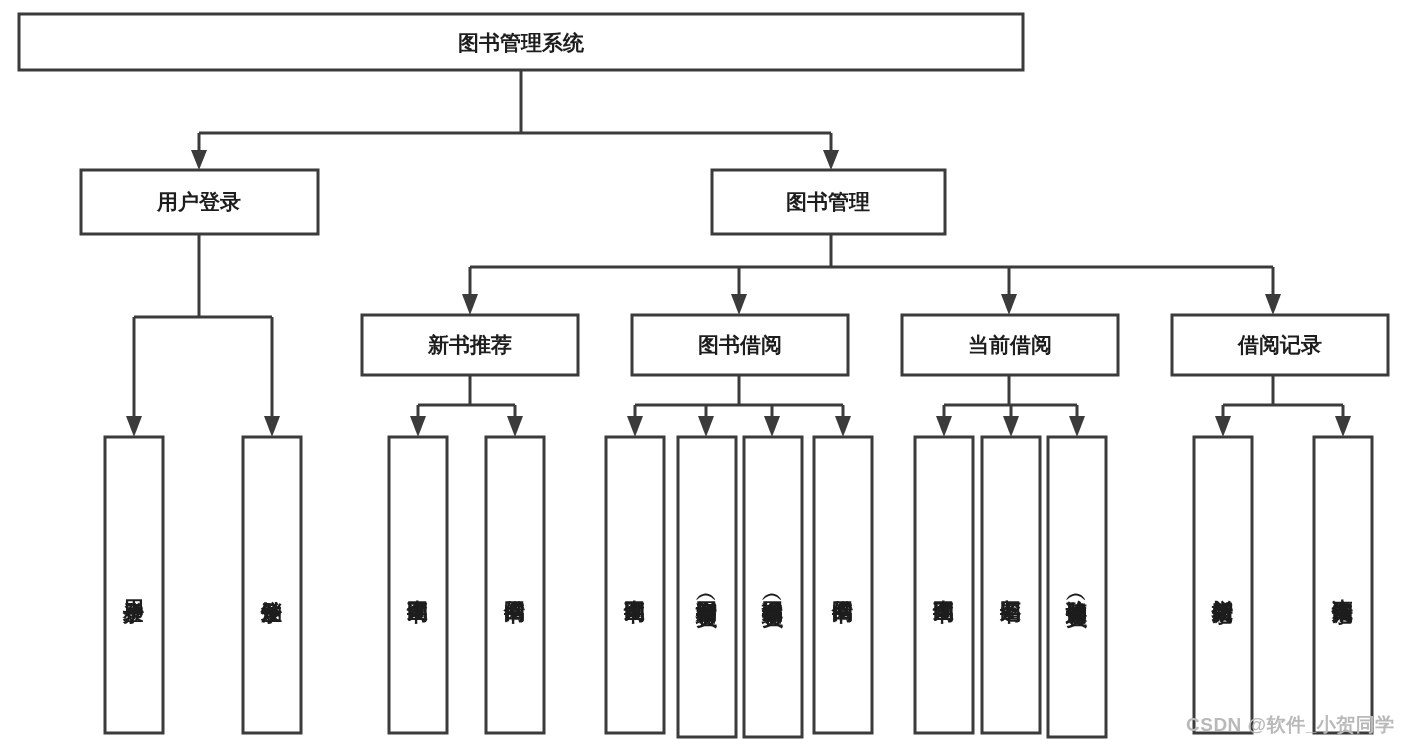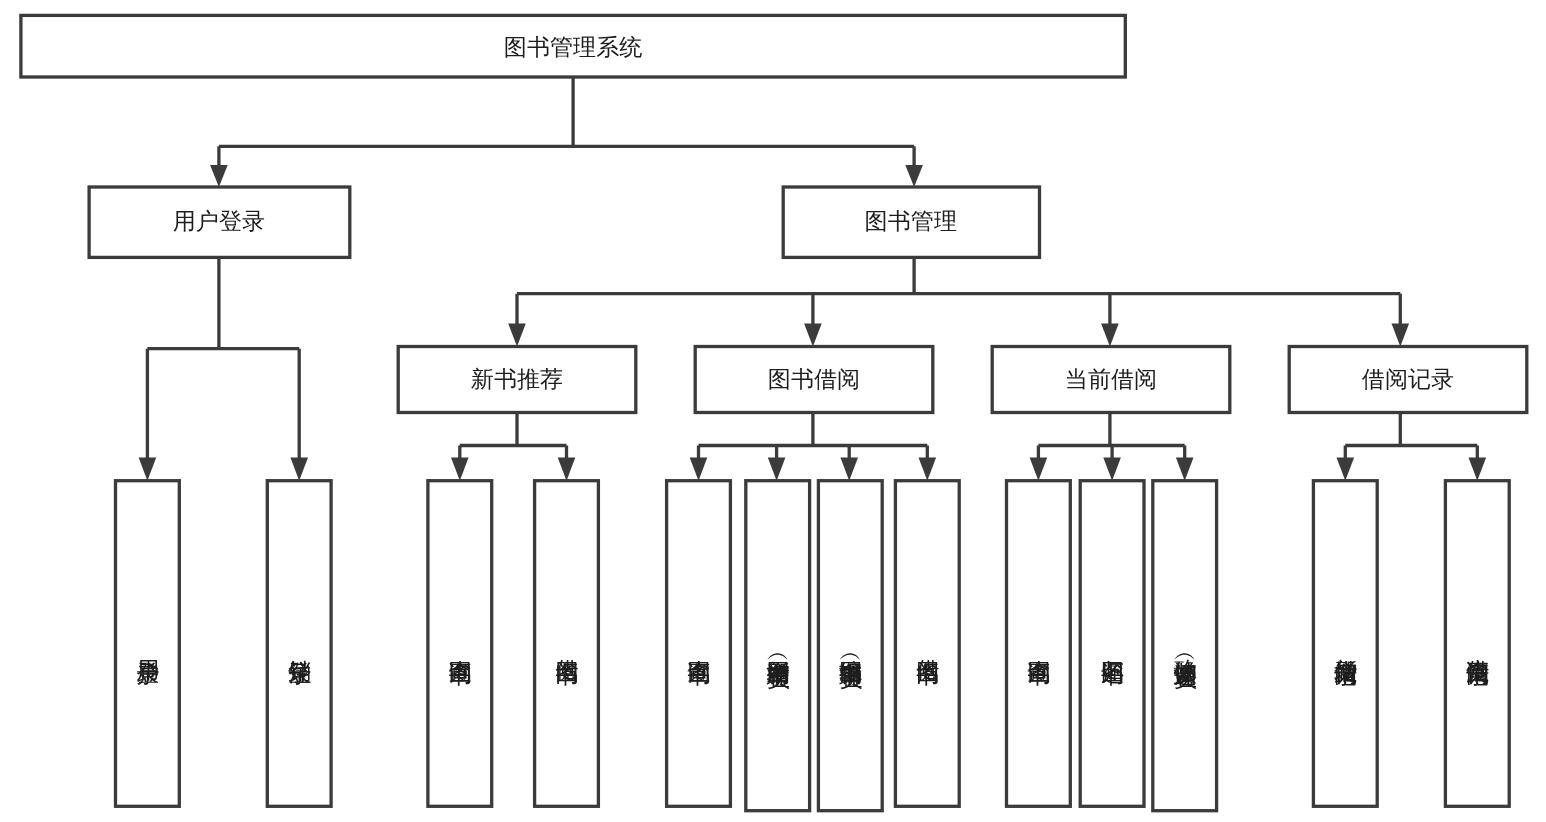--- a/index.html
+++ b/index.html
@@ -11,20 +11,21 @@
     width: 1405px;
     height: 747px;
     font-family: "Liberation Sans", "DejaVu Sans", sans-serif;
     overflow: hidden;
   }
   #diagram-root {
     position: relative;
     width: 1155px;
     height: 747px;
     background: #ffffff;
+    font-weight: bold;
   }
   svg.diagram-canvas {
     position: absolute;
     left: 0;
     top: 0;
     width: 1405px;
     height: 747px;
   }
   .node-box {
     fill: #ffffff;
@@ -220,14 +221,15 @@
   <div class="node-label-v" style="left:744px; top:437px; width:58px; height:300px;">编辑图书（管理员）</div>
   <div class="node-label-v" style="left:814px; top:437px; width:58px; height:296px;">借阅图书</div>
 
   <div class="node-label-v" style="left:915px; top:437px; width:58px; height:296px;">查询图书</div>
   <div class="node-label-v" style="left:982px; top:437px; width:58px; height:296px;">归还图书</div>
   <div class="node-label-v" style="left:1048px; top:437px; width:58px; height:300px;">确认归还（管理员）</div>
 
   <div class="node-label-v" style="left:1194px; top:437px; width:58px; height:296px;">新增借阅记录</div>
   <div class="node-label-v" style="left:1314px; top:437px; width:58px; height:296px;">查询借阅记录</div>
 
+  <div class="watermark">CSDN @软件_小贺同学</div>
 
 </div>
 
 </body></html>

